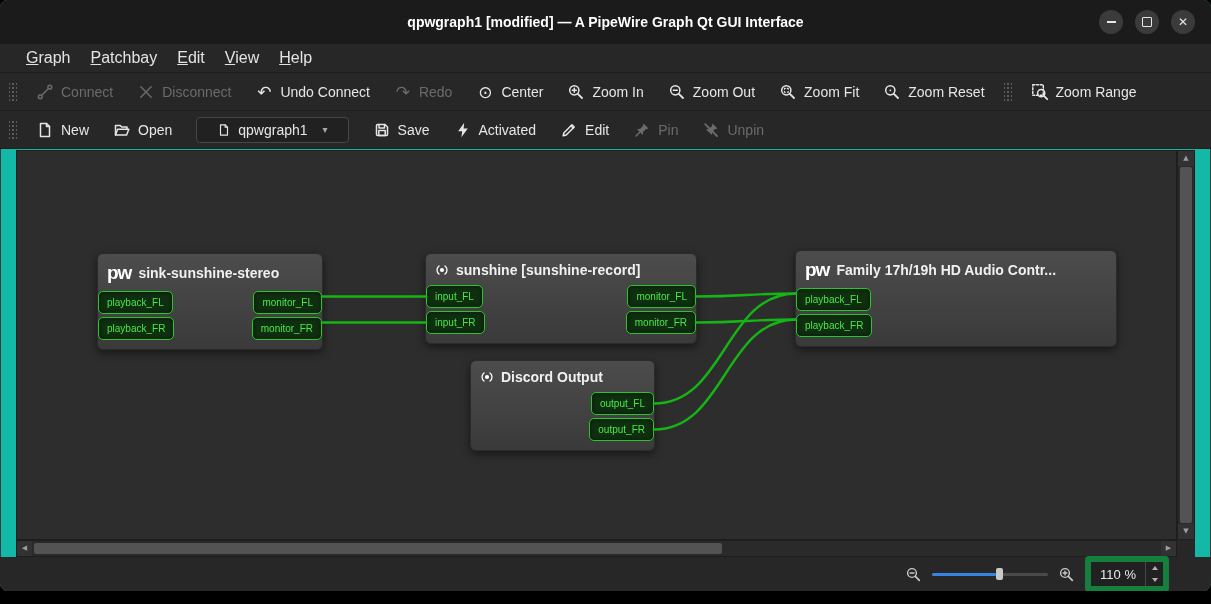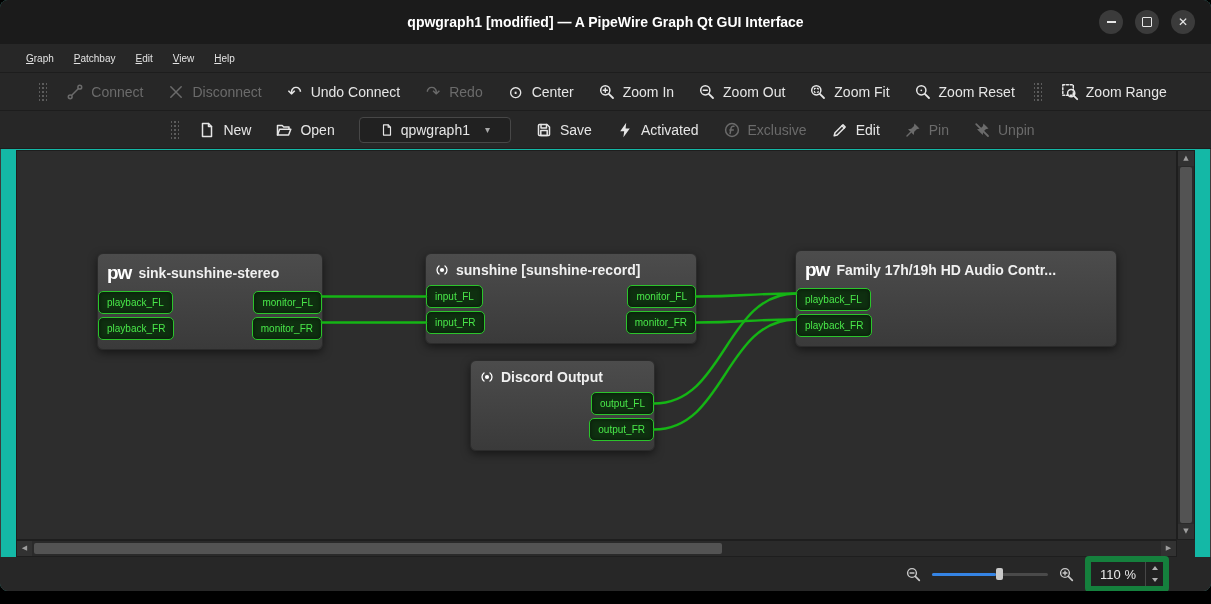--- a/index.html
+++ b/index.html
@@ -15,24 +15,24 @@
   .titlebar{height:44px;background:#1b1b1b;position:relative;display:flex;align-items:center;justify-content:center;}
   .title{color:#ffffff;font-weight:bold;font-size:14px;}
   .winbtns{position:absolute;right:16px;top:10px;display:flex;gap:12px;}
   .winbtn{width:24px;height:24px;border-radius:50%;background:#3b3b3b;color:#e8e8e8;
     display:flex;align-items:center;justify-content:center;font-size:12px;line-height:1;}
   .glyph-min{display:block;width:9px;height:1.5px;background:#e8e8e8;}
   .glyph-max{display:block;width:8px;height:8px;border:1.4px solid #e8e8e8;border-radius:1px;}
   .glyph-close{font-size:12px;color:#e8e8e8;}
   
   .menubar{height:28px;background:#272727;border-bottom:1px solid #1d1d1d;display:flex;align-items:center;padding-left:16px;}
-  .menu-item{padding:4px 10px;color:#e3e3e3;font-size:10px;cursor:default;}
+  .menu-item{padding:4px 10px;color:#e3e3e3;font-size:16px;cursor:default;}
   .menu-item .mn{text-decoration:underline;}
   
-  .toolbar{height:37px;background:#272727;border-bottom:1px solid #1d1d1d;display:flex;align-items:center;padding:0 4px;gap:4px;justify-content:center;}
+  .toolbar{height:37px;background:#272727;border-bottom:1px solid #1d1d1d;display:flex;align-items:center;padding:0 4px;gap:4px;}
   .tb-handle{width:8px;height:20px;margin:0 5px;
     background-image:radial-gradient(circle,#5c5c5c 1px,transparent 1.3px);
     background-size:4px 4px;background-position:center;}
   .tb-btn{display:flex;align-items:center;gap:7px;padding:6px 10px;border-radius:4px;color:#e6e6e6;font-size:14px;white-space:nowrap;user-select:none;}
   .tb-btn.disabled{color:#6b6b6b;}
   .ico{width:18px;height:18px;flex:0 0 auto;stroke:currentColor;fill:none;stroke-width:1.5;stroke-linecap:round;stroke-linejoin:round;}
   .uglyph{width:18px;text-align:center;font-size:17px;line-height:18px;font-family:"DejaVu Sans",sans-serif;}
   .tb-combo{display:flex;align-items:center;gap:7px;margin:0 10px;padding:4px 20px;background:#212121;
     border:1px solid #474747;border-radius:4px;color:#e6e6e6;font-size:14px;}
   .combo-arrow{color:#a8a8a8;font-size:10px;margin-left:8px;font-family:"DejaVu Sans",sans-serif;}
@@ -218,28 +218,20 @@
         </svg>
       <span>Save</span>
     </div>
 
     <div class="tb-btn">
       <svg class="ico" viewBox="0 0 18 18">
           <polygon points="10.2,1.8 4.2,10.2 8.2,10.2 7.4,16.2 13.8,7.4 9.6,7.4" fill="currentColor" stroke="none"></polygon>
         </svg>
       <span>Activated</span>
     </div>
-    <div class="tb-btn disabled">
-      <svg class="ico" viewBox="0 0 18 18">
-          <circle cx="9" cy="9" r="6.4"></circle>
-          <path d="M10.9 5.3 c-2 -0.5 -2.7 0.9 -2.9 2.1 l-0.9 5.2"></path>
-          <path d="M6.9 9 h3.4"></path>
-        </svg>
-      <span>Exclusive</span>
-    </div>
 
     <div class="tb-btn">
       <svg class="ico" viewBox="0 0 18 18">
           <path d="M3.2 14.8 L4 11.8 L12 3.8 L14.2 6 L6.2 14 Z"></path>
           <path d="M11 4.8 L13.2 7"></path>
         </svg>
       <span>Edit</span>
     </div>
     <div class="tb-btn disabled">
       <svg class="ico" viewBox="0 0 18 18">

